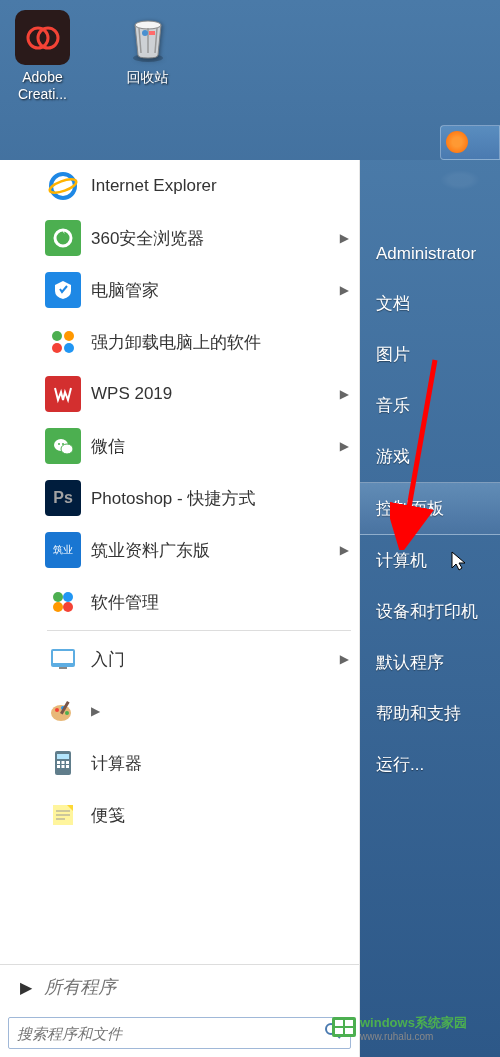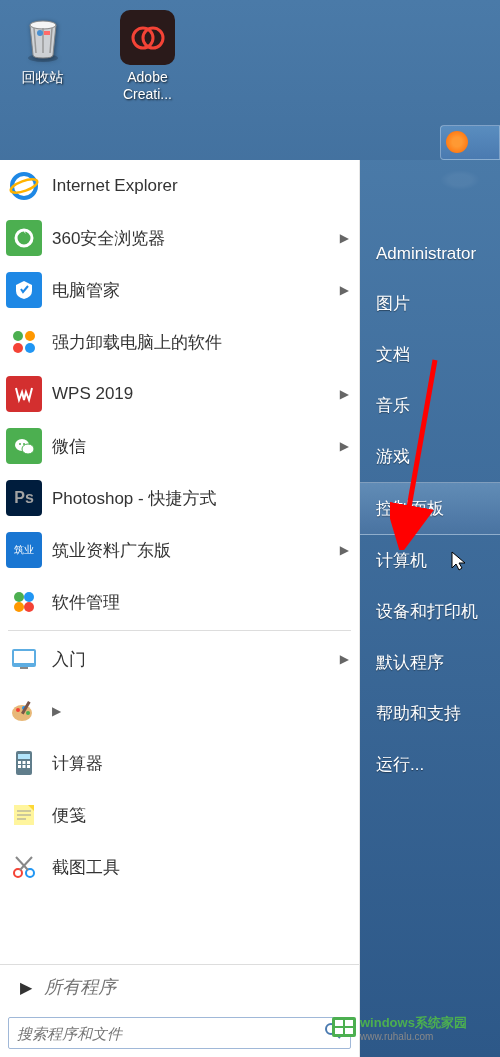--- a/index.html
+++ b/index.html
@@ -107,20 +107,21 @@
       width: 360px;
       background: #fff;
       display: flex;
       flex-direction: column;
       border-right: 1px solid rgba(0,0,0,0.1);
     }
     
     .menu-list {
       flex: 1;
       overflow: hidden;
+      margin-left: 39px;
     }
     
     .menu-item {
       display: flex;
       align-items: center;
       padding: 8px 10px 8px 6px;
       cursor: pointer;
       position: relative;
     }
     .menu-item .app-icon {
@@ -262,42 +263,42 @@
       height: 20px;
       background: radial-gradient(ellipse, rgba(255,255,255,0.9) 40%, rgba(255,255,255,0) 70%);
       border-radius: 50%;
     }
   </style>
 </head>
 <body>
 
 <div class="desktop">
   <div class="desktop-icon">
+    <div class="icon-img adobe-icon">
+      <svg width="40" height="30" viewBox="0 0 40 30">
+        <circle cx="15" cy="15" r="10" fill="none" stroke="#f44336" stroke-width="3"></circle>
+        <circle cx="25" cy="15" r="10" fill="none" stroke="#f44336" stroke-width="3"></circle>
+      </svg>
+    </div>
+    <div class="icon-label">Adobe Creati...</div>
+  </div>
+
+  <div class="desktop-icon">
     <div class="icon-img recycle-bin-icon">
       <svg width="50" height="50" viewBox="0 0 50 50">
         <ellipse cx="25" cy="45" rx="15" ry="4" fill="rgba(0,0,0,0.2)"></ellipse>
         <path d="M12 12 L15 42 Q15 45 25 45 Q35 45 35 42 L38 12 Z" fill="#e0e0e0" stroke="#888" stroke-width="1" opacity="0.9"></path>
         <ellipse cx="25" cy="12" rx="13" ry="4" fill="#f5f5f5" stroke="#888" stroke-width="1"></ellipse>
         <path d="M16 15 L18 40 M25 15 L25 40 M34 15 L32 40" stroke="#999" stroke-width="1.5" fill="none"></path>
         <circle cx="22" cy="20" r="3" fill="#4a90d0"></circle>
         <rect x="26" y="18" width="6" height="4" fill="#ff6b6b"></rect>
       </svg>
     </div>
     <div class="icon-label">回收站</div>
   </div>
-
-  <div class="desktop-icon">
-    <div class="icon-img adobe-icon">
-      <svg width="40" height="30" viewBox="0 0 40 30">
-        <circle cx="15" cy="15" r="10" fill="none" stroke="#f44336" stroke-width="3"></circle>
-        <circle cx="25" cy="15" r="10" fill="none" stroke="#f44336" stroke-width="3"></circle>
-      </svg>
-    </div>
-    <div class="icon-label">Adobe Creati...</div>
-  </div>
 </div>
 
 <div class="widget"></div>
 <div class="cloud"></div>
 
 <div class="start-menu">
   <div class="left-panel">
     <div class="menu-list">
 
       <div class="menu-item">
@@ -443,31 +444,20 @@
               <rect x="6" y="6" width="20" height="20" fill="#FFF59D"></rect>
               <path d="M20 6 L26 6 L26 12 Z" fill="#FDD835"></path>
               <line x1="9" y1="12" x2="23" y2="12" stroke="#999"></line>
               <line x1="9" y1="16" x2="23" y2="16" stroke="#999"></line>
               <line x1="9" y1="20" x2="18" y2="20" stroke="#999"></line>
             </svg>
         </div>
         <span class="app-label">便笺</span>
       </div>
 
-      <div class="menu-item">
-        <div class="app-icon ic-snip">
-          <svg width="32" height="32" viewBox="0 0 32 32">
-              <circle cx="10" cy="22" r="4" fill="none" stroke="#F44336" stroke-width="2"></circle>
-              <circle cx="22" cy="22" r="4" fill="none" stroke="#2196F3" stroke-width="2"></circle>
-              <line x1="12" y1="19" x2="24" y2="6" stroke="#888" stroke-width="2"></line>
-              <line x1="20" y1="19" x2="8" y2="6" stroke="#888" stroke-width="2"></line>
-            </svg>
-        </div>
-        <span class="app-label">截图工具</span>
-      </div>
 
     </div>
 
     <div class="all-programs">
       <span class="arrow-right">▶</span>
       <span class="label">所有程序</span>
     </div>
 
     <div class="search-box">
       <input type="text" placeholder="搜索程序和文件" style="">
@@ -475,22 +465,22 @@
         <svg width="18" height="18" viewBox="0 0 18 18">
             <circle cx="7" cy="7" r="5" fill="none" stroke="#4a7ab0" stroke-width="2"></circle>
             <line x1="11" y1="11" x2="16" y2="16" stroke="#4a7ab0" stroke-width="2"></line>
           </svg>
       </span>
     </div>
   </div>
 
   <div class="right-panel">
     <div class="right-item">Administrator</div>
+    <div class="right-item">文档</div>
     <div class="right-item">图片</div>
-    <div class="right-item">文档</div>
     <div class="right-item">音乐</div>
     <div class="right-item">游戏</div>
     <div class="right-item highlighted">控制面板</div>
     <div class="right-item">计算机</div>
     <div class="right-item">设备和打印机</div>
     <div class="right-item">默认程序</div>
     <div class="right-item">帮助和支持</div>
     <div class="right-item">运行...</div>
   </div>
 </div>

